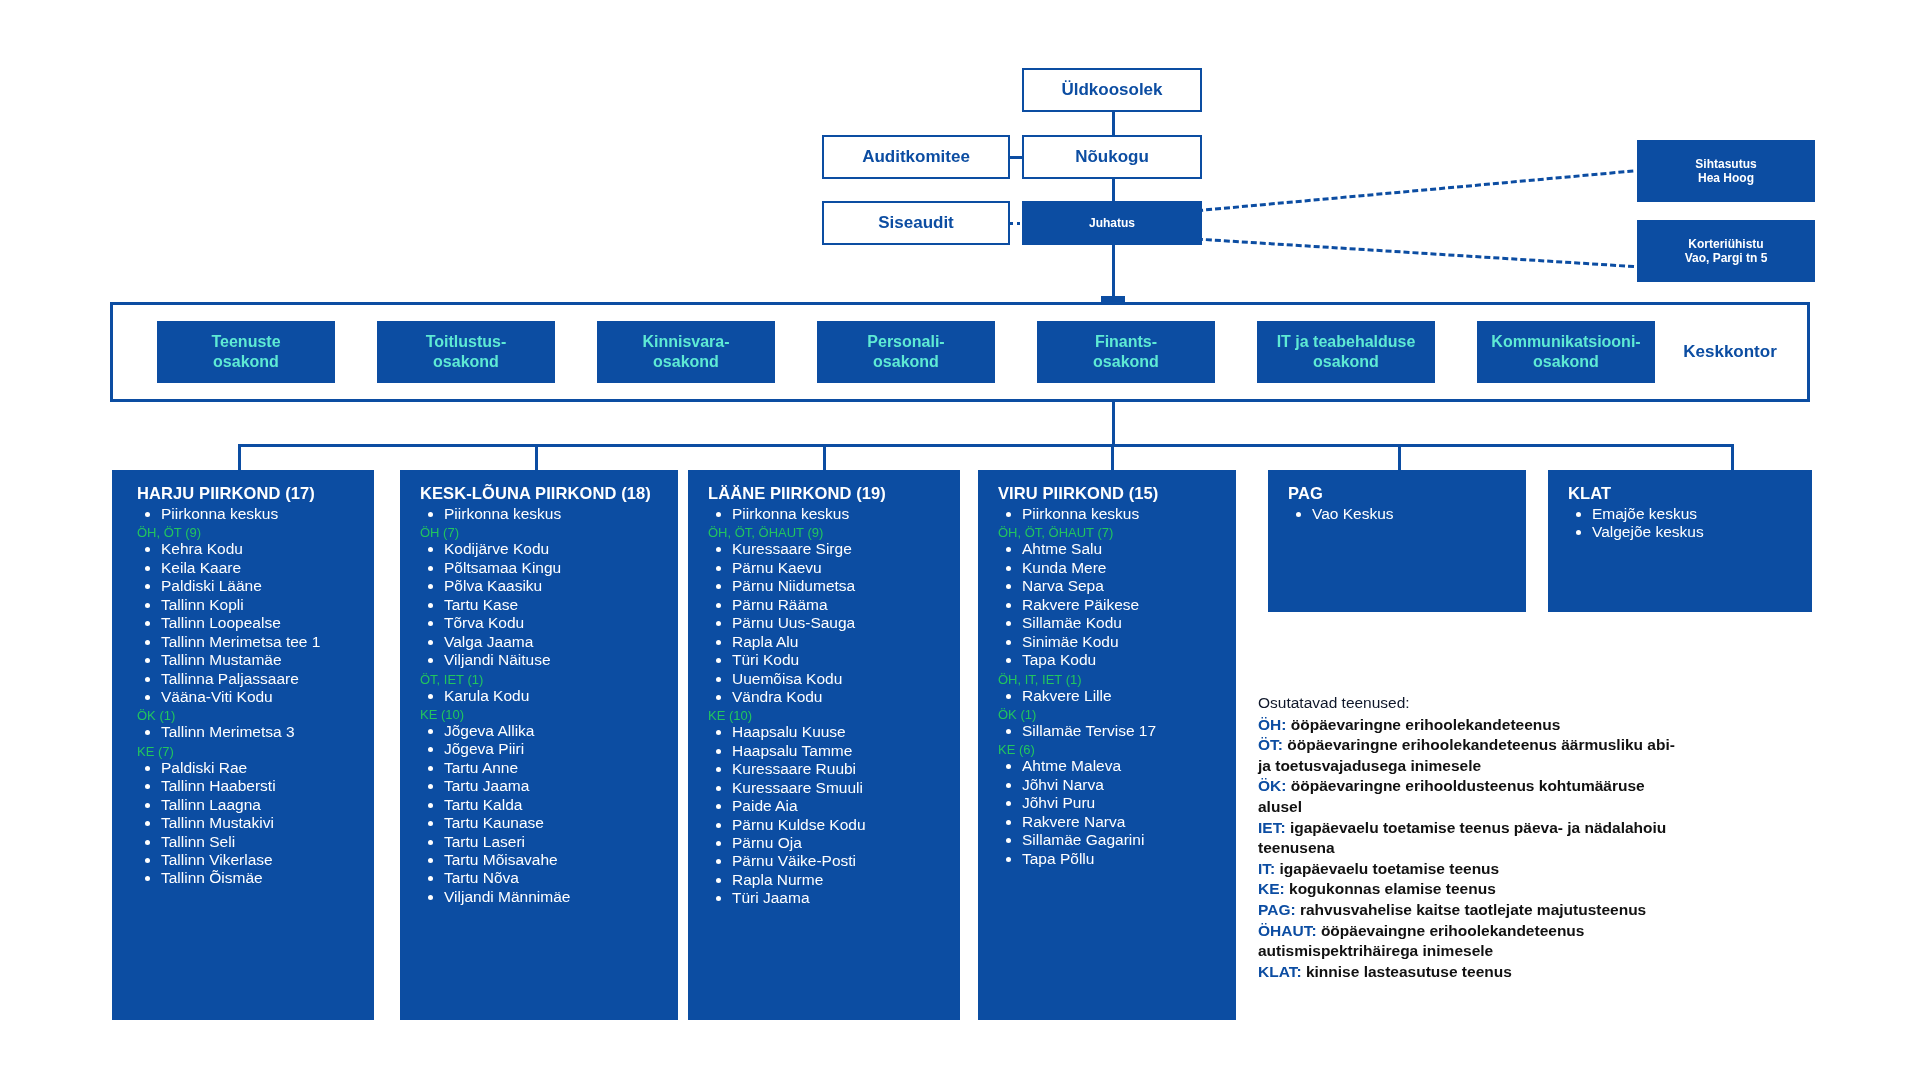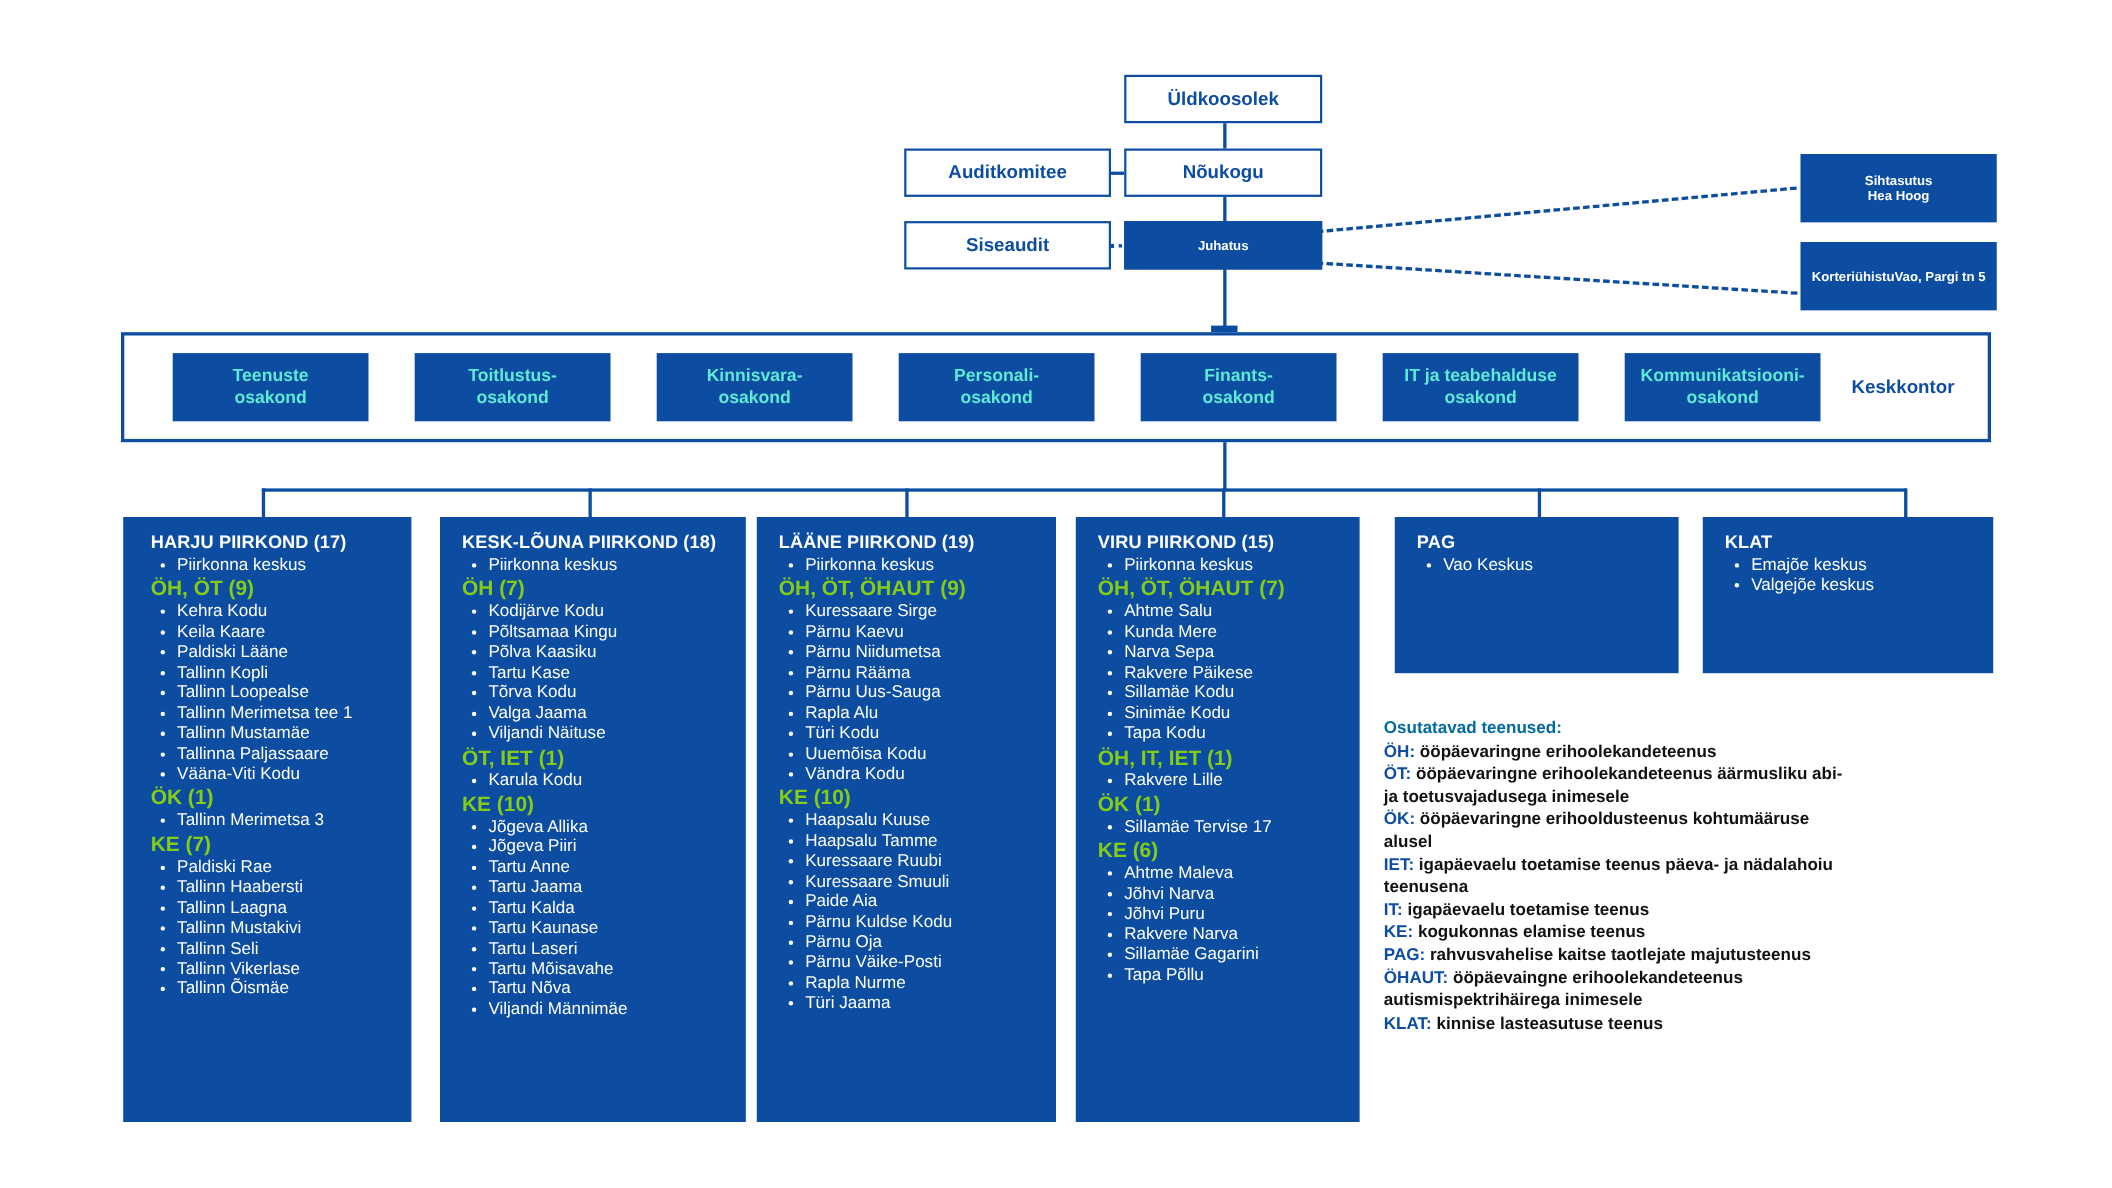--- a/index.html
+++ b/index.html
@@ -70,37 +70,37 @@
     color: #ffffff;
     padding: 14px 10px 12px 14px;
   }
   .region h3 {
     margin: 0 0 2px 6px;
     font-size: 16.5px; font-weight: bold; letter-spacing: .1px;
     color: #ffffff;
   }
   .region .grp {
     margin: 2px 0 0 6px;
-    font-size: 19px; font-weight: bold; color: #84cc16;
+    font-size: 13px; font-weight: normal; color: #22c55e;
   }
   .region ul {
     margin: 0 0 0 6px; padding: 0 0 0 24px;
     list-style: disc;
   }
   .region li {
     font-size: 15.5px; font-weight: normal; color: #ffffff;
     line-height: 1.19; margin: 0; padding: 0;
   }
 
   
   #legend {
     position: absolute; left: 1258px; top: 652px; width: 420px;
     font-size: 15.5px; line-height: 1.33; color: #111111; font-weight: bold;
   }
-  #legend .leg-title { color: #0369a1; font-weight: bold; margin-bottom: 1px; }
+  #legend .leg-title { color: #0f172a; font-weight: normal; margin-bottom: 1px; margin-top: 41px; }
   #legend .leg-row { margin: 0; }
   #legend .abbr { color: #0C4DA2; font-weight: bold; }
   #legend .desc { color: #111111; font-weight: bold; }
 </style>
 </head>
 <body>
 
 <div id="root">
 
   <div class="ln ln-v" style="left:1112px; top:110px; height:30px;"></div>
@@ -131,21 +131,21 @@
 
   <div class="box box-solid" style="left:1022px; top:201px; width:180px; height:44px;">
     <span>Juhatus</span>
   </div>
 
   <div class="box box-solid" style="left:1637px; top:140px; width:178px; height:62px; flex-direction:column;">
     <span>Sihtasutus</span>
     <span>Hea Hoog</span>
   </div>
 
-  <div class="box box-solid" style="left:1637px; top:220px; width:178px; height:62px; ">
+  <div class="box box-solid" style="left:1637px; top:220px; width:178px; height:62px; flex-direction:column;">
     <span>Korteriühistu</span>
     <span>Vao, Pargi tn 5</span>
   </div>
 
   <div id="keskkontor-band">
     <div class="dept" style="left:44px; width:178px;">
       <div><span>Teenuste</span><br>
            <span>osakond</span></div>
     </div>
     <div class="dept" style="left:264px; width:178px;">

